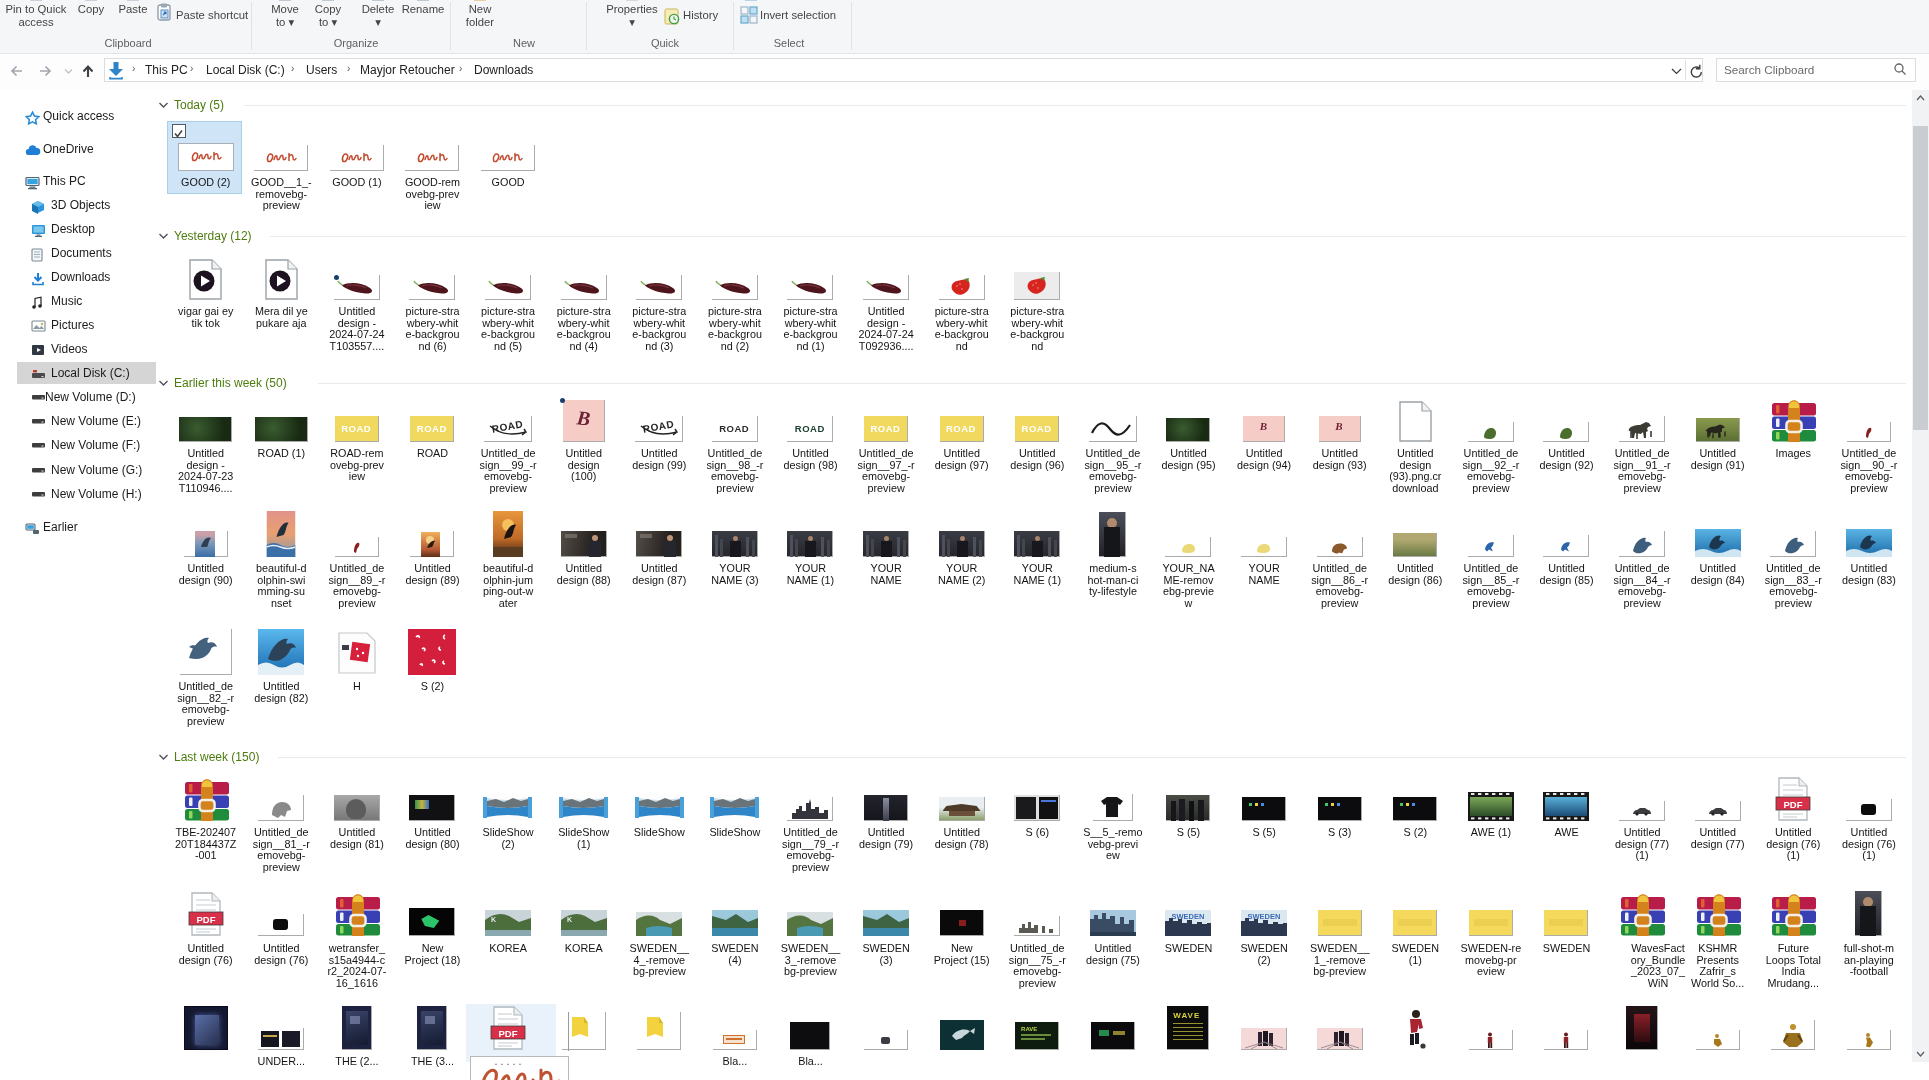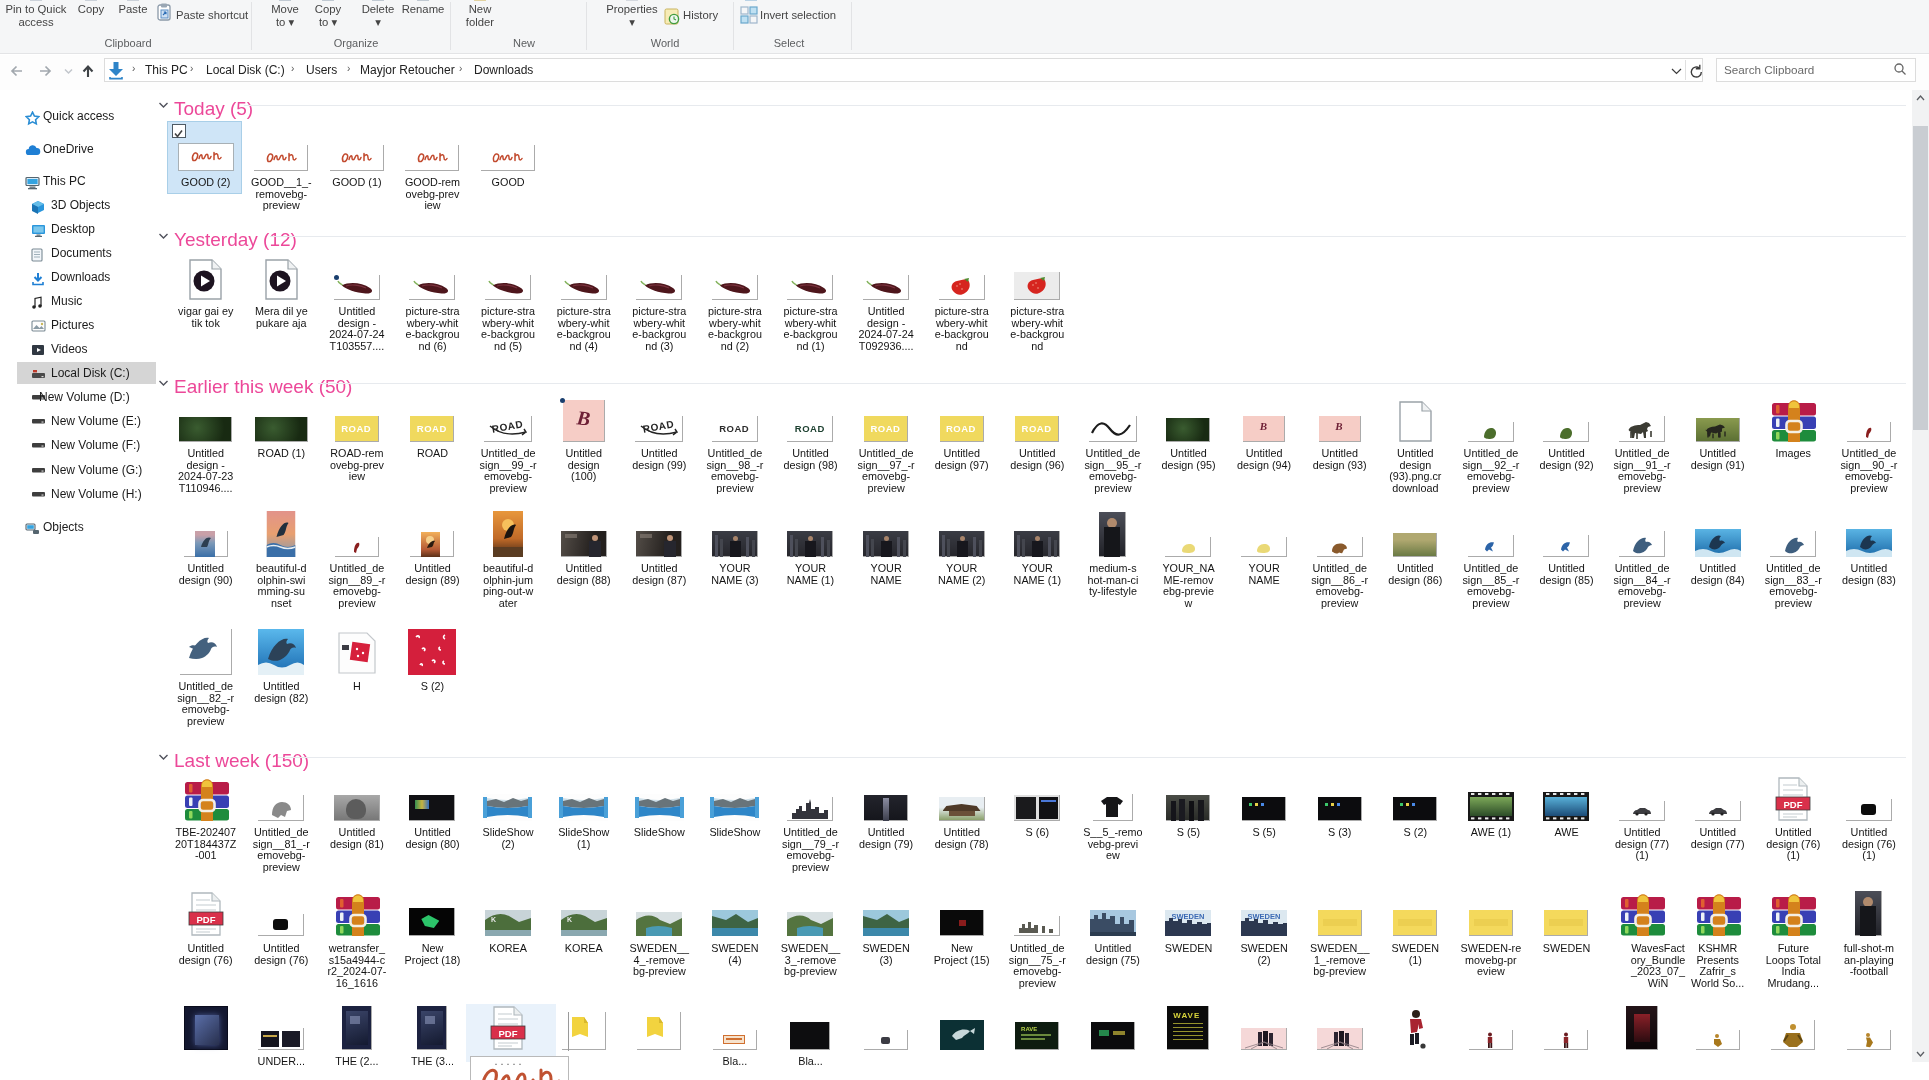--- a/index.html
+++ b/index.html
@@ -17,21 +17,21 @@
 #addrdrop{position:absolute;left:1662px;top:58px;width:41px;height:24px;border:1px solid #dcdcdc;border-left:none}
 #search{position:absolute;left:1716px;top:58px;width:200px;height:24px;background:#fff;border:1px solid #dcdcdc;font-size:11.7px;color:#6a6a6a;line-height:22px;padding-left:7px}
 .crumb{font-size:12px;color:#222}
 .csep{font-size:10px;color:#555}
 
 #side{position:absolute;left:0;top:90px;width:156px;height:972px;background:#fff}
 .si{position:absolute;height:22px;font-size:12px;color:#1b1b1b;white-space:nowrap}
 .si svg{position:absolute;top:3px}
 .sel{background:linear-gradient(90deg,transparent 0 17px,#d5d5d5 17px)}
 
-.ghead{position:absolute;font-size:19px;color:#ec4899}
+.ghead{position:absolute;font-size:12px;color:#4d7c0f}
 .gline{position:absolute;height:1px;background:#e7eaee}
 .lb{position:absolute;width:76px;font-size:10.8px;line-height:11.7px;color:#141414;text-align:center}
 .th{position:absolute;background:#fff;border-right:1px solid #ababab;border-bottom:1px solid #ababab}
 .nob{border:none;background:transparent}
 .dot{position:absolute;width:5px;height:5px;border-radius:50%;background:#1a3f6e}
 
 #sbar{position:absolute;left:1912px;top:90px;width:17px;height:972px;background:#f1f2f3}
 #sthumb{position:absolute;left:1913px;top:126px;width:15px;height:304px;background:#c9cdd2}
 .sarrow{position:absolute;left:1912px;width:17px;height:17px;color:#5b5e63;font-size:9px;text-align:center;line-height:17px}
 
@@ -39,21 +39,21 @@
 
 #hovercell{position:absolute;left:466px;top:1004px;width:90px;height:58px;background:#e9f2fb}
 #tip{position:absolute;left:470px;top:1056px;width:99px;height:24px;background:#fff;border:1px solid #b9b9b9;border-bottom:none;overflow:hidden}
 </style></head>
 <body>
 <div id="page">
 <div id="ribbon">
 <div class="rlab" style="left:68px;width:120px">Clipboard</div>
 <div class="rlab" style="left:296px;width:120px">Organize</div>
 <div class="rlab" style="left:464px;width:120px">New</div>
-<div class="rlab" style="left:605px;width:120px">World</div>
+<div class="rlab" style="left:605px;width:120px">Quick</div>
 <div class="rlab" style="left:729px;width:120px">Select</div>
 <div class="rsep" style="left:251px"></div>
 <div class="rsep" style="left:450px"></div>
 <div class="rsep" style="left:586px"></div>
 <div class="rsep" style="left:733px"></div>
 <div class="rsep" style="left:851px"></div>
 <div class="rb" style="left:-1px;top:3px;width:74px">Pin to Quick
 access</div>
 <div class="rb" style="left:56px;top:3px;width:70px">Copy</div>
 <div class="rb" style="left:98px;top:3px;width:70px">Paste</div>
@@ -239,21 +239,21 @@
         </span>
 <span style="position:absolute;left:51px;top:4px">Local Disk (C:)</span>
       </div>
 <div class="si" style="left:0;top:296px;width:156px">
 <span style="position:absolute;left:31px;top:3px">
           <svg width="15" height="10">
             <rect x="1" y="3" width="13" height="4.6" rx="1" fill="#3e3e3e"></rect>
             <rect x="10.5" y="5.5" width="2" height="1.1" fill="#ddd"></rect>
           </svg>
         </span>
-<span style="position:absolute;left:39px;top:4px">New Volume (D:)</span>
+<span style="position:absolute;left:45px;top:4px">New Volume (D:)</span>
       </div>
 <div class="si" style="left:0;top:320px;width:156px">
 <span style="position:absolute;left:31px;top:3px">
           <svg width="15" height="10">
             <rect x="1" y="3" width="13" height="4.6" rx="1" fill="#3e3e3e"></rect>
             <rect x="10.5" y="5.5" width="2" height="1.1" fill="#ddd"></rect>
           </svg>
         </span>
 <span style="position:absolute;left:51px;top:4px">New Volume (E:)</span>
       </div>
@@ -285,21 +285,21 @@
 <span style="position:absolute;left:51px;top:4px">New Volume (H:)</span>
       </div>
 <div class="si" style="left:0;top:426px;width:156px">
 <span style="position:absolute;left:25px;top:3px">
           <svg width="15" height="13">
             <rect x="1" y="2" width="9" height="6" rx="1" fill="#e8f2fa" stroke="#55656f" stroke-width="1.1"></rect>
             <rect x="2.2" y="3.2" width="6.6" height="3.6" fill="#34a3e0"></rect>
             <rect x="8" y="8" width="6" height="4" rx="1" fill="#55656f"></rect>
           </svg>
         </span>
-<span style="position:absolute;left:43px;top:4px">Objects</span>
+<span style="position:absolute;left:43px;top:4px">Earlier</span>
       </div>
 </div>
 <div style="position:absolute;left:167px;top:121px;width:75px;height:73px;background:#cfe5f7;border:1px solid #a9cfe8"></div>
 <svg style="position:absolute;left:158px;top:101px" width="11" height="8">
       <path d="M1.5 2l4 4 4-4" stroke="#50525c" stroke-width="1.4" fill="none"></path>
     </svg>
 <div class="ghead" style="left:174px;top:98px">Today (5)</div>
 <div class="gline" style="left:244px;top:105px;width:1662px"></div>
 <div class="th" style="left:177.5px;top:143px;width:56px;height:28px;border:1px solid #a8b0b5;">
       <svg width="34" height="15" style="position:absolute;left:50%;top:50%;transform:translate(-50%,-50%)">

